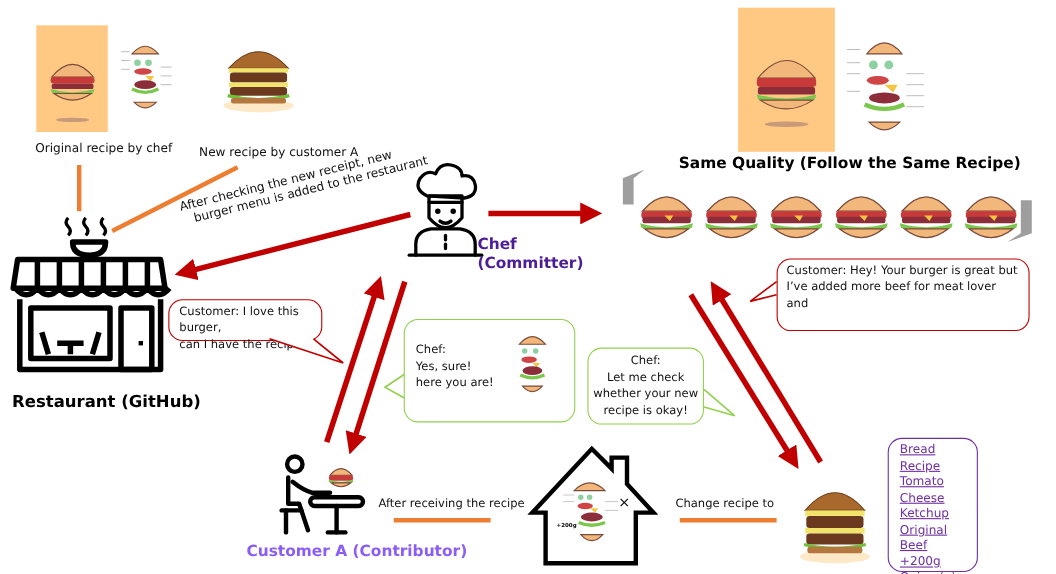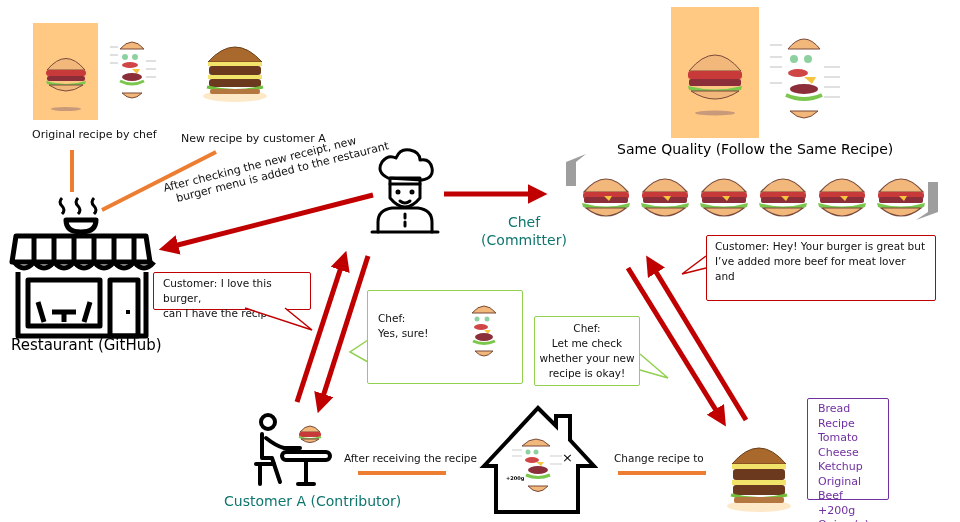--- a/index.html
+++ b/index.html
@@ -1,20 +1,20 @@
 <!DOCTYPE html>
 <html><head>
 <meta charset="utf-8">
 <style>
   html, body { margin:0; padding:0; background:#ffffff; }
   body { width:960px; height:522px; position:relative; overflow:hidden; font-family:"Liberation Sans", sans-serif; color:#000; }
   .abs { position:absolute; }
   .lbl { font-family:"DejaVu Sans", sans-serif; font-size:11px; color:#111; white-space:nowrap; }
-  .title-bold { font-family:"DejaVu Sans", sans-serif; font-weight:normal; }
-  .bubble { position:absolute; background:#fff; border-radius:2px; font-family:"DejaVu Sans", sans-serif; font-size:10.5px; line-height:15px; color:#111; box-sizing:border-box; }
+  .title-bold { font-family:"DejaVu Sans", sans-serif; font-weight:bold; }
+  .bubble { position:absolute; background:#fff; border-radius:13px; font-family:"DejaVu Sans", sans-serif; font-size:10.5px; line-height:15px; color:#111; box-sizing:border-box; }
   .bubble.red { border:1.5px solid #c00000; }
   .bubble.green { border:1.5px solid #92d050; }
   .bubble.purple { border:1.5px solid #7030a0; color:#7030a0; }
   svg { position:absolute; left:0; top:0; }
   .recipe-card { position:absolute; background:#ffc983; }
 </style>
 </head>
 <body>
 
 <svg width="960" height="522">
@@ -91,23 +91,23 @@
     <line x1="106" y1="44" x2="106" y2="70"></line>
       <line x1="126" y1="44" x2="126" y2="70"></line>
     <path d="M6,70 q10,12 20,0 q10,12 20,0 q10,12 20,0 q10,12 20,0 q10,12 20,0 q10,12 20,0 q10,12 20,0"></path>
     <path d="M10,80 v64 h128 v-64"></path>
     <rect x="20" y="88" width="72" height="46"></rect>
     <rect x="102" y="88" width="28" height="56"></rect>
     <path d="M30,110 l6,20 M82,110 l-6,20 M44,120 h24 M56,120 v10"></path>
   </g>
   <rect x="118" y="118" width="4" height="4" fill="#000"></rect>
 </svg>
-<div class="abs title-bold" style="left:11px;top:336px;font-size:15px;">Restaurant (GitHub)</div>
-
-<div class="bubble red" style="left:153px;top:272px;width:158px;height:38px;padding:3px 9px;">
+<div class="abs title-bold" style="left:11px;top:356px;font-size:15px;">Restaurant (GitHub)</div>
+
+<div class="bubble red" style="left:153px;top:272px;width:140px;height:38px;padding:3px 9px;">
   <div>Customer: I love this burger,</div>
   <div>can I have the recipe?</div>
 </div>
 <svg width="960" height="522">
   <path d="M245,308 L312,330 L285,308" fill="#fff" stroke="#c00000" stroke-width="1.5"></path>
   <path d="M368,340 L350,352 L368,362" fill="#fff" stroke="#92d050" stroke-width="1.5"></path>
   <path d="M640,354 L668,378 L640,370" fill="#fff" stroke="#92d050" stroke-width="1.5"></path>
   <path d="M706,256 L682,274 L706,268" fill="#fff" stroke="#c00000" stroke-width="1.5"></path>
 </svg>
 
@@ -123,21 +123,21 @@
     <path d="M20,36 v14 q15,18 30,0 v-14"></path>
     <circle cx="28" cy="44" r="1" fill="#000"></circle>
       <circle cx="42" cy="44" r="1" fill="#000"></circle>
     <path d="M30,53 q5,4 10,0"></path>
     <path d="M8,84 v-10 q0,-12 14,-14 h26 q14,2 14,14 v10"></path>
     <line x1="2" y1="84" x2="68" y2="84"></line>
     <line x1="35" y1="66" x2="35" y2="70"></line>
       <line x1="35" y1="74" x2="35" y2="78"></line>
   </g>
 </svg>
-<div class="abs title-bold" style="left:476px;top:213px;font-size:14px;color:#0f766e;text-align:center;width:96px;line-height:18px;">
+<div class="abs title-bold" style="left:434px;top:213px;font-size:14px;color:#4c1d95;text-align:left;width:96px;line-height:18px;">
   <div>Chef</div>
   <div>(Committer)</div>
 </div>
 
 <div class="recipe-card" style="left:671px;top:7px;width:88px;height:131px;">
   <svg width="88" height="131">
     <ellipse cx="44" cy="106" rx="20" ry="2.5" fill="#c99a7a"></ellipse>
     <path d="M18,64 Q44,32 70,64 Z" fill="#f2b77a" stroke="#7a4a3a" stroke-width="1"></path>
     <rect x="17" y="64" width="54" height="8" rx="3" fill="#c83a3a"></rect>
     <rect x="18" y="72" width="52" height="7" rx="2" fill="#8b2e3a"></rect>
@@ -221,20 +221,21 @@
   </div>
 
 <div class="bubble red" style="left:706px;top:235px;width:230px;height:66px;padding:3px 8px;">
   <div>Customer: Hey! Your burger is great but</div>
   <div>I’ve added more beef for meat lover and</div>
 </div>
 
 <div class="bubble green" style="left:367px;top:290px;width:156px;height:94px;padding:20px 10px;">
   <div>Chef:</div>
   <div>Yes, sure!</div>
+  <div>here you are!</div>
   <svg width="40" height="70" style="left:96px;top:8px;">
     <path d="M8,14 Q20,0 32,14 Z" fill="#f2b77a" stroke="#7a4a3a" stroke-width="1"></path>
     <circle cx="13" cy="20" r="2.5" fill="#8ed1a0"></circle>
       <circle cx="23" cy="20" r="2.5" fill="#8ed1a0"></circle>
     <ellipse cx="17" cy="28" rx="7" ry="3" fill="#d04545"></ellipse>
     <path d="M20,31 l7,0 l-3,4 z" fill="#f5c542"></path>
     <ellipse cx="20" cy="38" rx="9" ry="4" fill="#8b2e3a"></ellipse>
     <path d="M9,42 Q20,47 31,42" fill="none" stroke="#7bc74d" stroke-width="3"></path>
     <path d="M11,52 Q20,62 29,52 Z" fill="#f2b77a" stroke="#7a4a3a" stroke-width="1"></path>
   </svg>
@@ -256,21 +257,21 @@
     <line x1="54" y1="52" x2="54" y2="76"></line>
     <line x1="46" y1="76" x2="62" y2="76"></line>
     <line x1="4" y1="56" x2="22" y2="56"></line>
     <line x1="8" y1="56" x2="8" y2="76"></line>
   </g>
   <path d="M48,24 Q58,12 68,24 Z" fill="#f2b77a" stroke="#7a4a3a" stroke-width="1"></path>
   <rect x="47" y="24" width="22" height="5" rx="2" fill="#c83a3a"></rect>
   <path d="M47,29 Q58,33 69,29" fill="none" stroke="#7bc74d" stroke-width="2"></path>
   <path d="M49,31 Q58,38 67,31 Z" fill="#f2b77a" stroke="#7a4a3a" stroke-width="1"></path>
 </svg>
-<div class="abs title-bold" style="left:224px;top:493px;font-size:14px;color:#0f766e;">Customer A (Contributor)</div>
+<div class="abs title-bold" style="left:224px;top:493px;font-size:14px;color:#8b5cf6;">Customer A (Contributor)</div>
 
 <div class="abs lbl" style="left:344px;top:452px;font-size:10.5px;">After receiving the recipe</div>
 
 <svg width="120" height="115" style="left:478px;top:402px;">
   <path d="M6,64 L60,6 L78,24 L78,14 L92,14 L92,38 L116,64 L100,64 L100,110 L18,110 L18,64 Z" fill="#fff" stroke="#000" stroke-width="4" stroke-linejoin="miter"></path>
   <path d="M44,44 Q58,30 72,44 Z" fill="#f2b77a" stroke="#7a4a3a" stroke-width="1"></path>
   <circle cx="50" cy="50" r="2.5" fill="#8ed1a0"></circle>
     <circle cx="58" cy="50" r="2.5" fill="#8ed1a0"></circle>
   <ellipse cx="54" cy="58" rx="7" ry="3" fill="#d04545"></ellipse>
   <path d="M58,60 l8,0 l-3,4 z" fill="#f5c542"></path>
@@ -291,21 +292,21 @@
   <ellipse cx="35" cy="72" rx="32" ry="6" fill="#fde8c8"></ellipse>
   <path d="M8,30 Q35,-2 62,30 Z" fill="#a9692d" stroke="#6b3f17" stroke-width="1"></path>
   <rect x="8" y="30" width="54" height="5" fill="#f2e36b"></rect>
   <rect x="9" y="35" width="52" height="11" rx="3" fill="#6b3a1e"></rect>
   <rect x="8" y="46" width="54" height="5" fill="#f2e36b"></rect>
   <rect x="9" y="51" width="52" height="10" rx="3" fill="#6b3a1e"></rect>
   <path d="M7,61 Q35,68 63,61" fill="none" stroke="#6fbf3a" stroke-width="3"></path>
   <rect x="10" y="63" width="50" height="6" rx="2" fill="#b3773f"></rect>
 </svg>
 
-<div class="bubble purple" style="left:807px;top:398px;width:82px;height:102px;padding:3px 10px;font-size:11px;line-height:14.5px;">
+<div class="bubble purple" style="left:807px;top:398px;width:82px;height:122px;padding:3px 10px;font-size:11px;line-height:14.5px;text-decoration:underline;">
   <div id="ingredient-items">
       <div>Bread</div>
       <div>Recipe</div>
       <div>Tomato</div>
       <div>Cheese</div>
       <div>Ketchup</div>
       <div>Original</div>
       <div>Beef +200g</div>
       <div>Onion (x)</div>
     </div>

